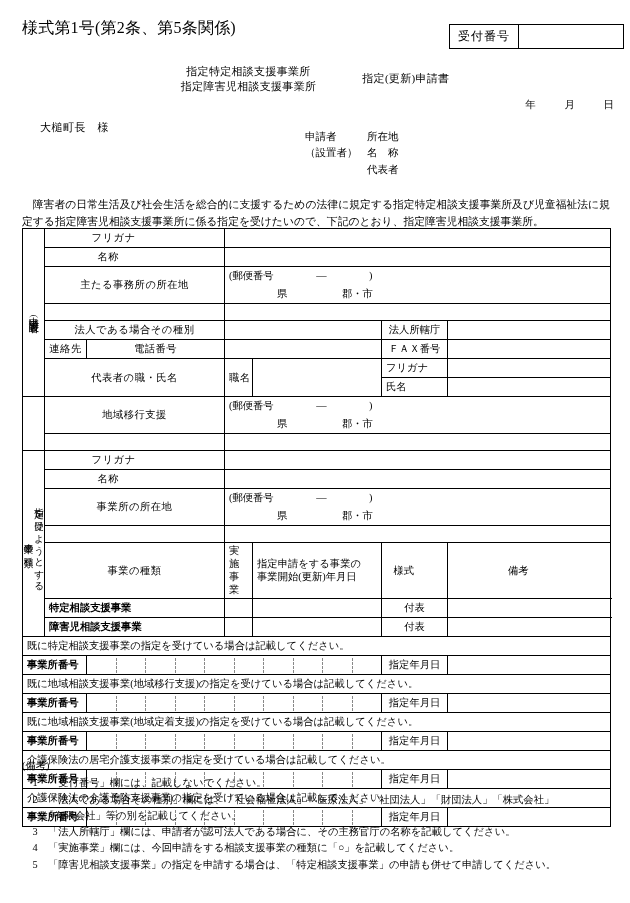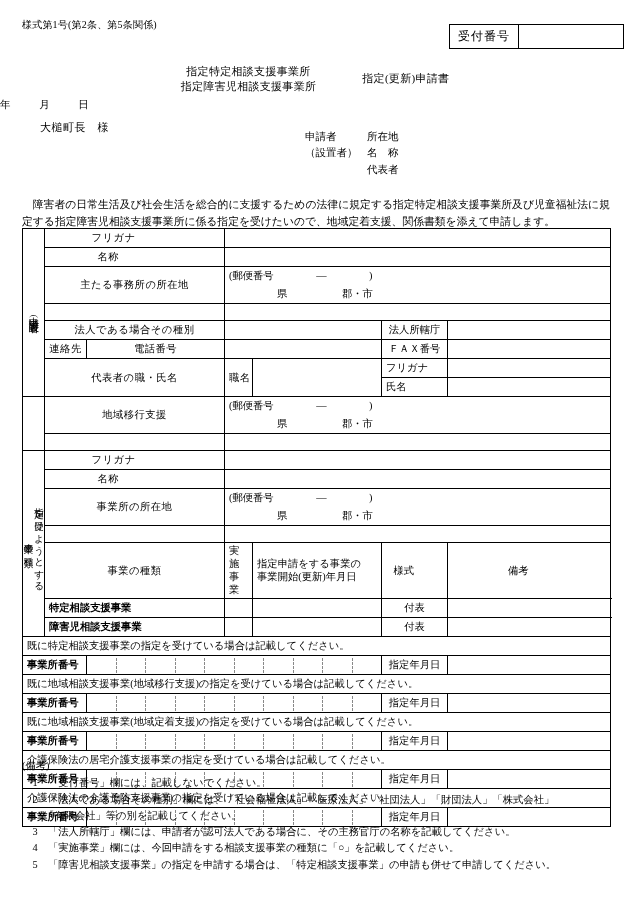--- a/index.html
+++ b/index.html
@@ -9,31 +9,31 @@
     background:#ffffff;
     font-family:"Liberation Serif","DejaVu Serif",serif;
     color:#000;
     font-size:10.5px;
     position:relative;
     overflow:hidden;
   }
   .page{ position:relative; width:630px; height:903px; box-sizing:border-box; padding:0; }
 
   
-  .form-no{ position:absolute; left:22px; top:18px; font-size:10px; letter-spacing:.2px; white-space:nowrap;}
+  .form-no{ position:absolute; left:22px; top:18px; font-size:16px; letter-spacing:.2px; white-space:nowrap;}
   .receipt-box{ position:absolute; left:449px; top:24px; display:flex; border:1.4px solid #000; }
   .receipt-label{ padding:3px 8px; border-right:1.4px solid #000; font-size:12px; white-space:nowrap; letter-spacing:1px;}
   .receipt-field{ width:104px; }
 
   .title-wrap{ position:absolute; left:0; top:64px; width:630px; display:flex; justify-content:center; align-items:center;gap:40px;}
   .title-stack{ display:flex; flex-direction:column; line-height:1.35; text-align:center; }
   .title-stack span{ white-space:nowrap; font-size:11px; letter-spacing:.3px;}
   .title-main{ margin-left:6px; font-size:11px; white-space:nowrap; letter-spacing:.3px;}
 
-  .date-line{ position:absolute; left:0; top:98px; width:614px; text-align:left; font-size:10.5px; }
+  .date-line{ position:absolute; left:0; top:98px; width:614px; text-align:right; font-size:10.5px; }
   .date-line span{ display:inline-block; }
   .d-y{ margin-right:26px;} .d-m{ margin-right:26px;}
 
   .addressee{ position:absolute; left:40px; top:120px; font-size:11px; letter-spacing:.5px; white-space:nowrap;}
 
   .applicant-block{ position:absolute; left:305px; top:129px; font-size:10.5px; line-height:1.55;}
   .ab-row{ display:flex; }
   .ab-c1{ width:62px; white-space:nowrap;}
   .ab-c2{ white-space:nowrap; }
 
@@ -112,21 +112,21 @@
       <div class="ab-c1">（設置者）</div>
       <div class="ab-c2">名　称</div>
     </div>
     <div class="ab-row">
       <div class="ab-c1"></div>
       <div class="ab-c2">代表者</div>
     </div>
   </div>
 
   <div class="intro">
-    <p>障害者の日常生活及び社会生活を総合的に支援するための法律に規定する指定特定相談支援事業所及び児童福祉法に規定する指定障害児相談支援事業所に係る指定を受けたいので、地域定着支援、関係書類を添えて申請します。</p>
+    <p>障害者の日常生活及び社会生活を総合的に支援するための法律に規定する指定特定相談支援事業所及び児童福祉法に規定する指定障害児相談支援事業所に係る指定を受けたいので、下記のとおり、指定障害児相談支援事業所。</p>
   </div>
 
   <table class="tbl">
     <colgroup>
       <col style="width:22px">
       <col style="width:42px">
       <col style="width:66px">
       <col style="width:72px">
       <col style="width:28px">
       <col style="width:30px">

